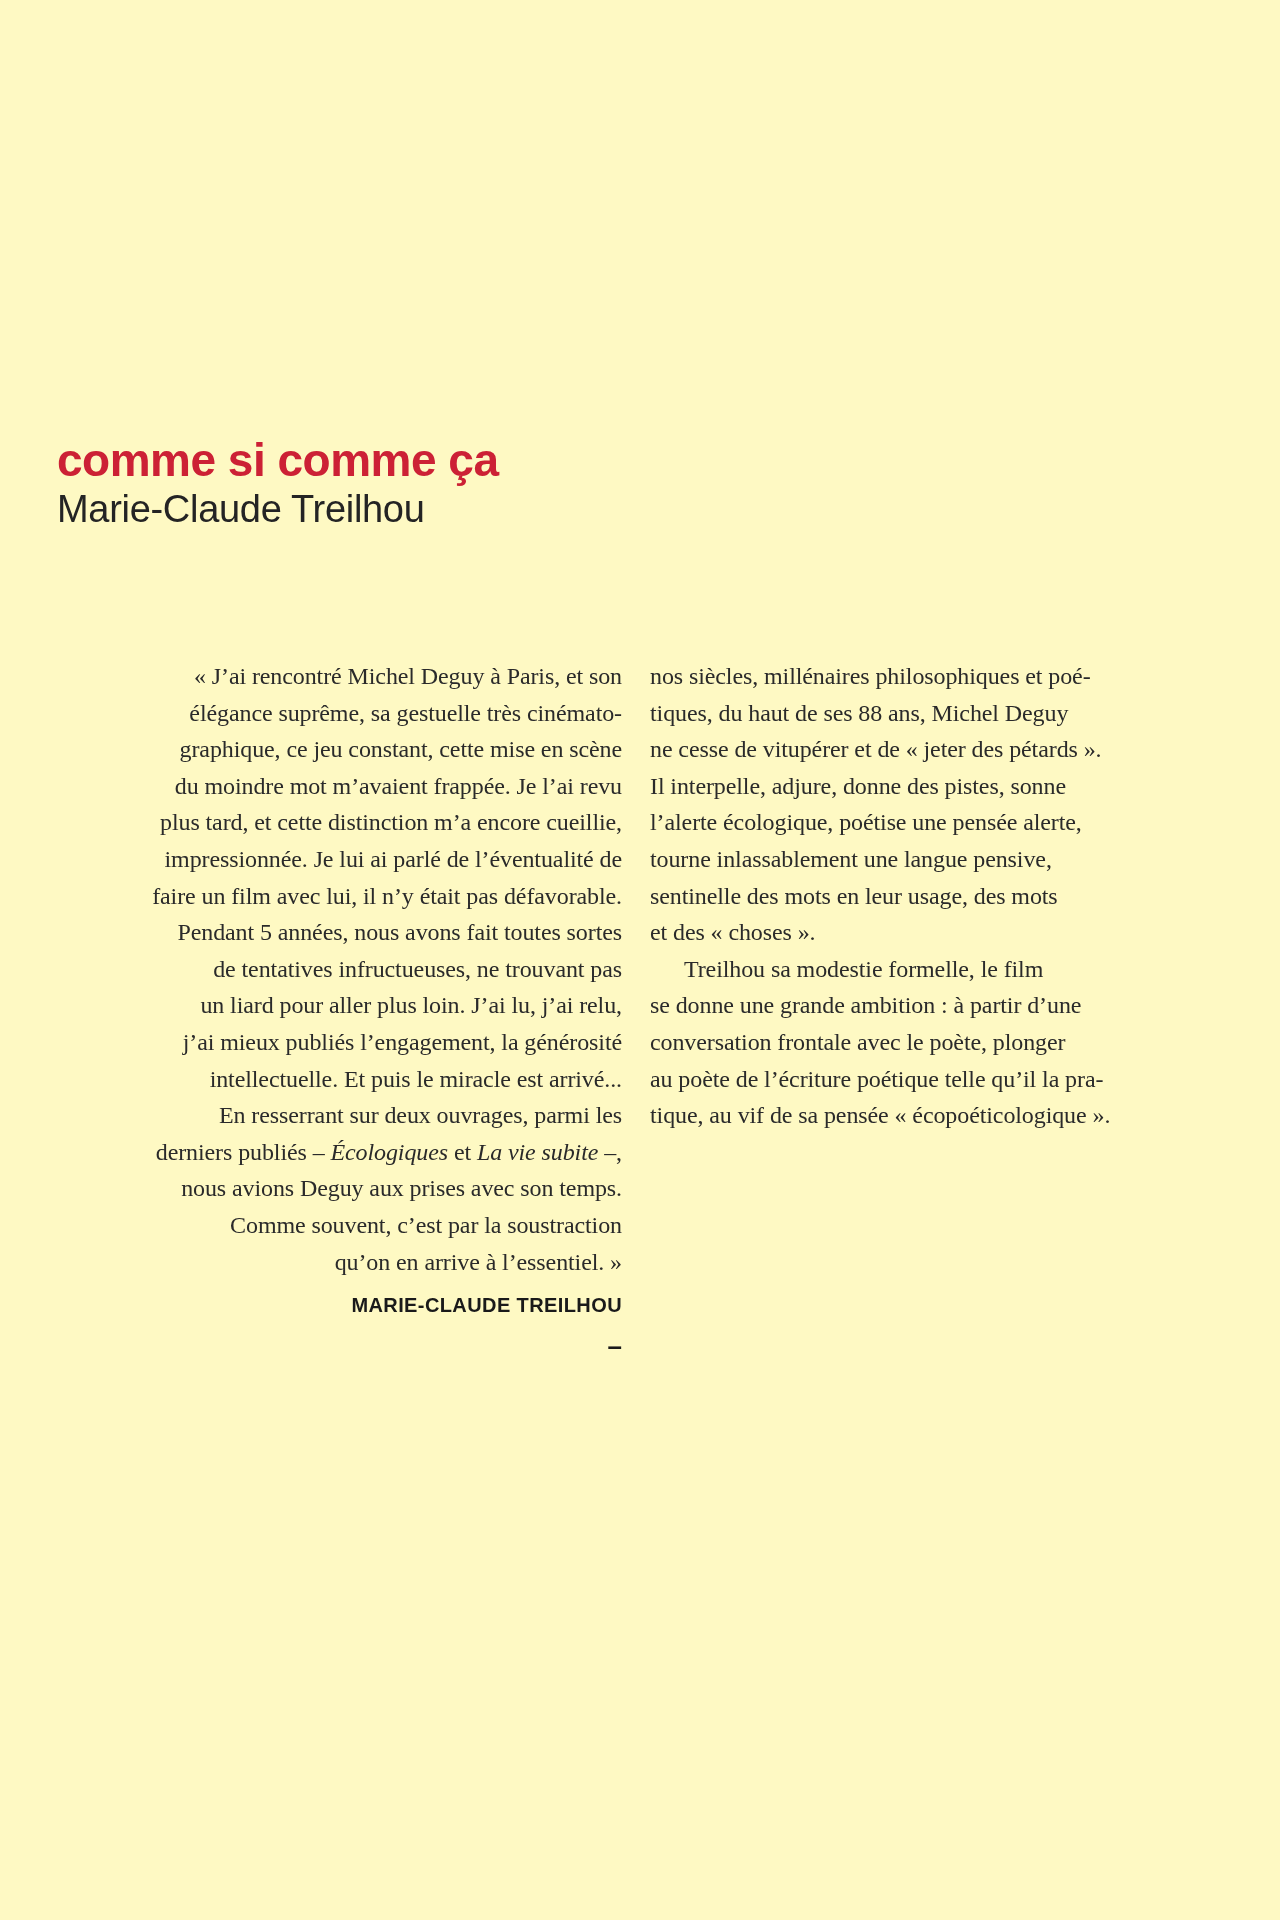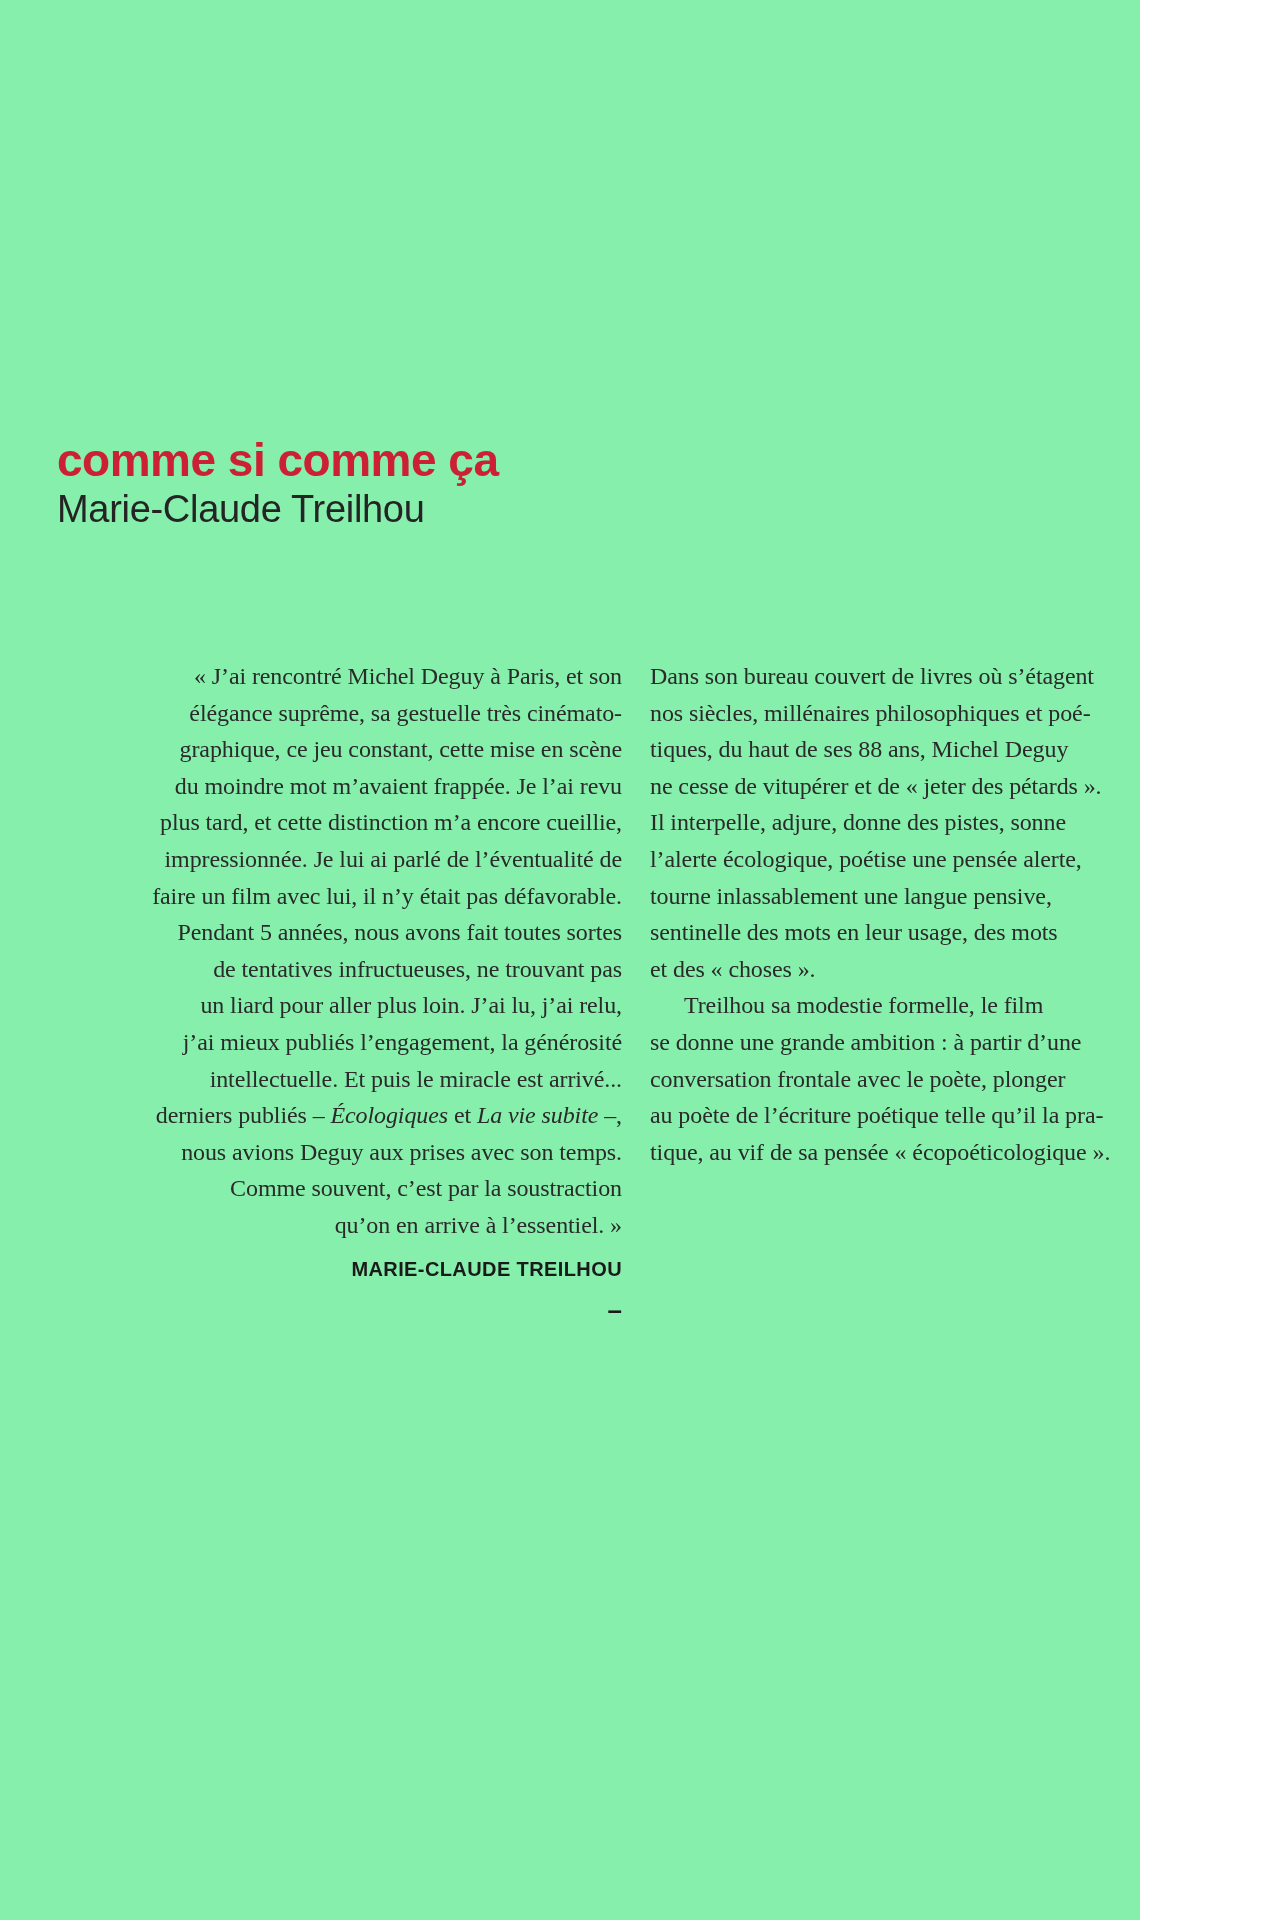--- a/index.html
+++ b/index.html
@@ -1,20 +1,20 @@
 <!DOCTYPE html>
 <html><head>
 <meta charset="utf-8">
 <style>
   html, body { margin: 0; padding: 0; background: #ffffff; }
   .page {
     position: relative;
-    width: 1140px;
+    width: 1280px;
     height: 1920px;
-    background: #86efac;
+    background: #fef9c3;
     overflow: hidden;
     font-family: "Liberation Serif", serif;
   }
   .masthead { position: absolute; left: 57px; top: 436px; }
   .film-title {
     margin: 0;
     font-family: "Liberation Sans", sans-serif;
     font-weight: 700;
     font-size: 46px;
     line-height: 1.08;
@@ -78,32 +78,32 @@
         <div class="line"><span>graphique, ce jeu constant, cette mise en scène</span></div>
         <div class="line"><span>du moindre mot m’avaient frappée. Je l’ai revu</span></div>
         <div class="line"><span>plus tard, et cette distinction m’a encore cueillie,</span></div>
         <div class="line"><span>impressionnée. Je lui ai parlé de l’éventualité de</span></div>
         <div class="line"><span>faire un film avec lui, il n’y était pas défavorable.</span></div>
         <div class="line"><span>Pendant 5 années, nous avons fait toutes sortes</span></div>
         <div class="line"><span>de tentatives infructueuses, ne trouvant pas</span></div>
         <div class="line"><span>un liard pour aller plus loin. J’ai lu, j’ai relu,</span></div>
         <div class="line"><span>j’ai mieux publiés l’engagement, la générosité</span></div>
         <div class="line"><span>intellectuelle. Et puis le miracle est arrivé...</span></div>
+        <div class="line"><span>En resserrant sur deux ouvrages, parmi les</span></div>
         <div class="line"><span>derniers publiés – </span><span class="italic">Écologiques</span><span> et </span><span class="italic">La vie subite</span><span> –,</span></div>
         <div class="line"><span>nous avions Deguy aux prises avec son temps.</span></div>
         <div class="line"><span>Comme souvent, c’est par la soustraction</span></div>
         <div class="line"><span>qu’on en arrive à l’essentiel. »</span></div>
       </div>
     <div class="byline">MARIE-CLAUDE TREILHOU</div>
     <div class="end-dash">–</div>
   </section>
 
   <section class="col col-right">
     <div class="textblock">
-        <div class="line"><span>Dans son bureau couvert de livres où s’étagent</span></div>
         <div class="line"><span>nos siècles, millénaires philosophiques et poé-</span></div>
         <div class="line"><span>tiques, du haut de ses 88 ans, Michel Deguy</span></div>
         <div class="line"><span>ne cesse de vitupérer et de « jeter des pétards ».</span></div>
         <div class="line"><span>Il interpelle, adjure, donne des pistes, sonne</span></div>
         <div class="line"><span>l’alerte écologique, poétise une pensée alerte,</span></div>
         <div class="line"><span>tourne inlassablement une langue pensive,</span></div>
         <div class="line"><span>sentinelle des mots en leur usage, des mots</span></div>
         <div class="line"><span>et des « choses ».</span></div>
         <div class="line indent"><span>Treilhou sa modestie formelle, le film</span></div>
         <div class="line"><span>se donne une grande ambition : à partir d’une</span></div>

